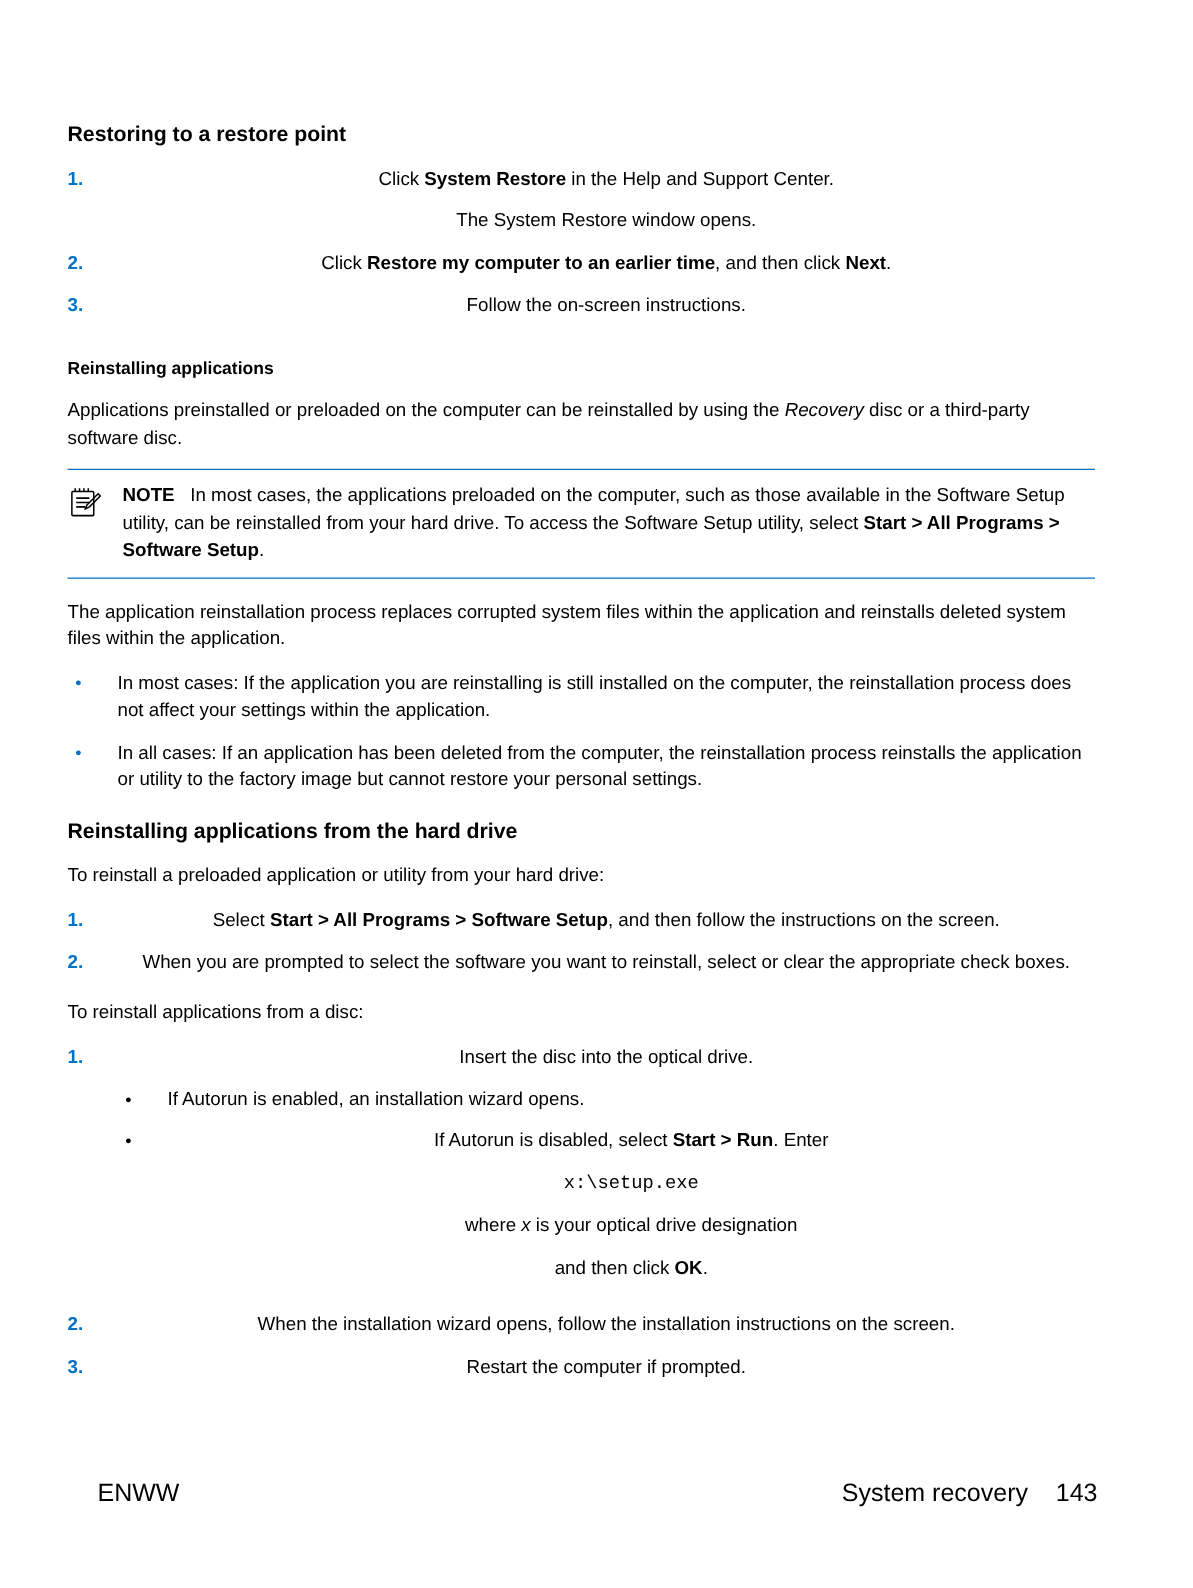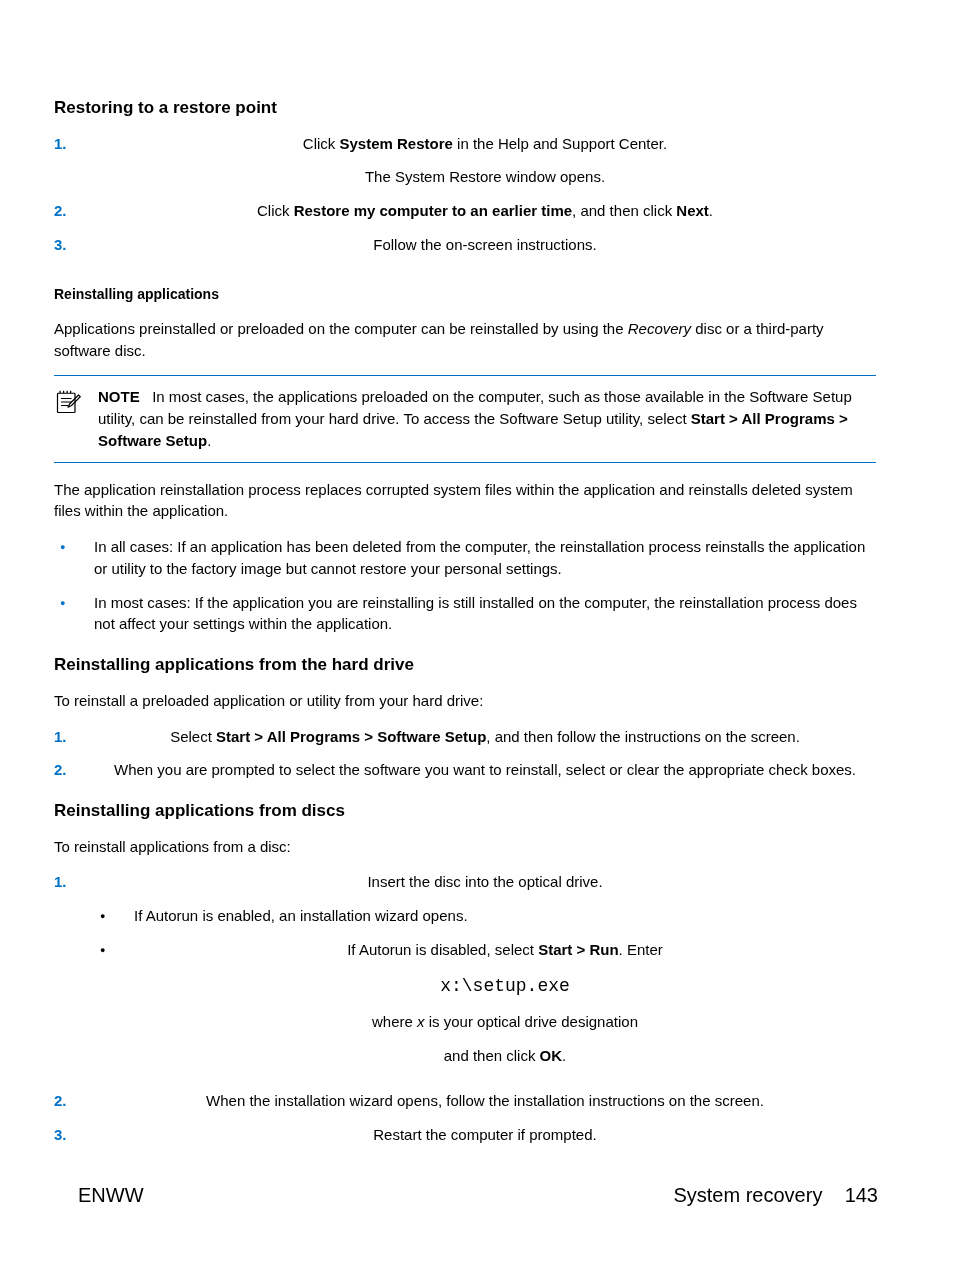--- a/index.html
+++ b/index.html
@@ -100,21 +100,21 @@
     width: 28px;
     height: 28px;
     stroke: #000;
     fill: none;
     stroke-width: 1.4;
   }
   .bold { font-weight: bold; }
   .italic { font-style: italic; }
   .mono {
     font-family: "Courier New", monospace;
-    font-size: 18px;
+    font-size: 15px;
   }
   .footer {
     position: absolute;
     bottom: 60px;
     left: 78px;
     right: 76px;
     display: flex;
     justify-content: space-between;
     font-size: 20px;
   }
@@ -164,25 +164,25 @@
     <div class="text-col">
       <span class="bold">NOTE</span>&nbsp;&nbsp;&nbsp;<span>In most cases, the applications preloaded on the computer, such as those available in the Software Setup utility, can be reinstalled from your hard drive. To access the Software Setup utility, select </span><span class="bold">Start &gt; All Programs &gt; Software Setup</span><span>.</span>
     </div>
   </div>
 
   <p class="body">The application reinstallation process replaces corrupted system files within the application and reinstalls deleted system files within the application.</p>
 
   <ul class="bul">
     <li>
       <span class="dot"></span>
+      <div class="content">In most cases: If the application you are reinstalling is still installed on the computer, the reinstallation process does not affect your settings within the application.</div>
+    </li>
+    <li>
+      <span class="dot"></span>
       <div class="content">In all cases: If an application has been deleted from the computer, the reinstallation process reinstalls the application or utility to the factory image but cannot restore your personal settings.</div>
-    </li>
-    <li>
-      <span class="dot"></span>
-      <div class="content">In most cases: If the application you are reinstalling is still installed on the computer, the reinstallation process does not affect your settings within the application.</div>
     </li>
   </ul>
 
   <div class="spacer-sm"></div>
 
   <h3 class="sub">Reinstalling applications from the hard drive</h3>
   <p class="body">To reinstall a preloaded application or utility from your hard drive:</p>
 
   <ol class="num">
     <li>
@@ -194,21 +194,20 @@
     <li>
       <span class="marker">2.</span>
       <div class="content">
         <p>When you are prompted to select the software you want to reinstall, select or clear the appropriate check boxes.</p>
       </div>
     </li>
   </ol>
 
   <div class="spacer-sm"></div>
 
-  <h3 class="sub">Reinstalling applications from discs</h3>
   <p class="body">To reinstall applications from a disc:</p>
 
   <ol class="num">
     <li>
       <span class="marker">1.</span>
       <div class="content">
         <p>Insert the disc into the optical drive.</p>
         <ul class="bul nested">
           <li>
             <span class="dot"></span>

